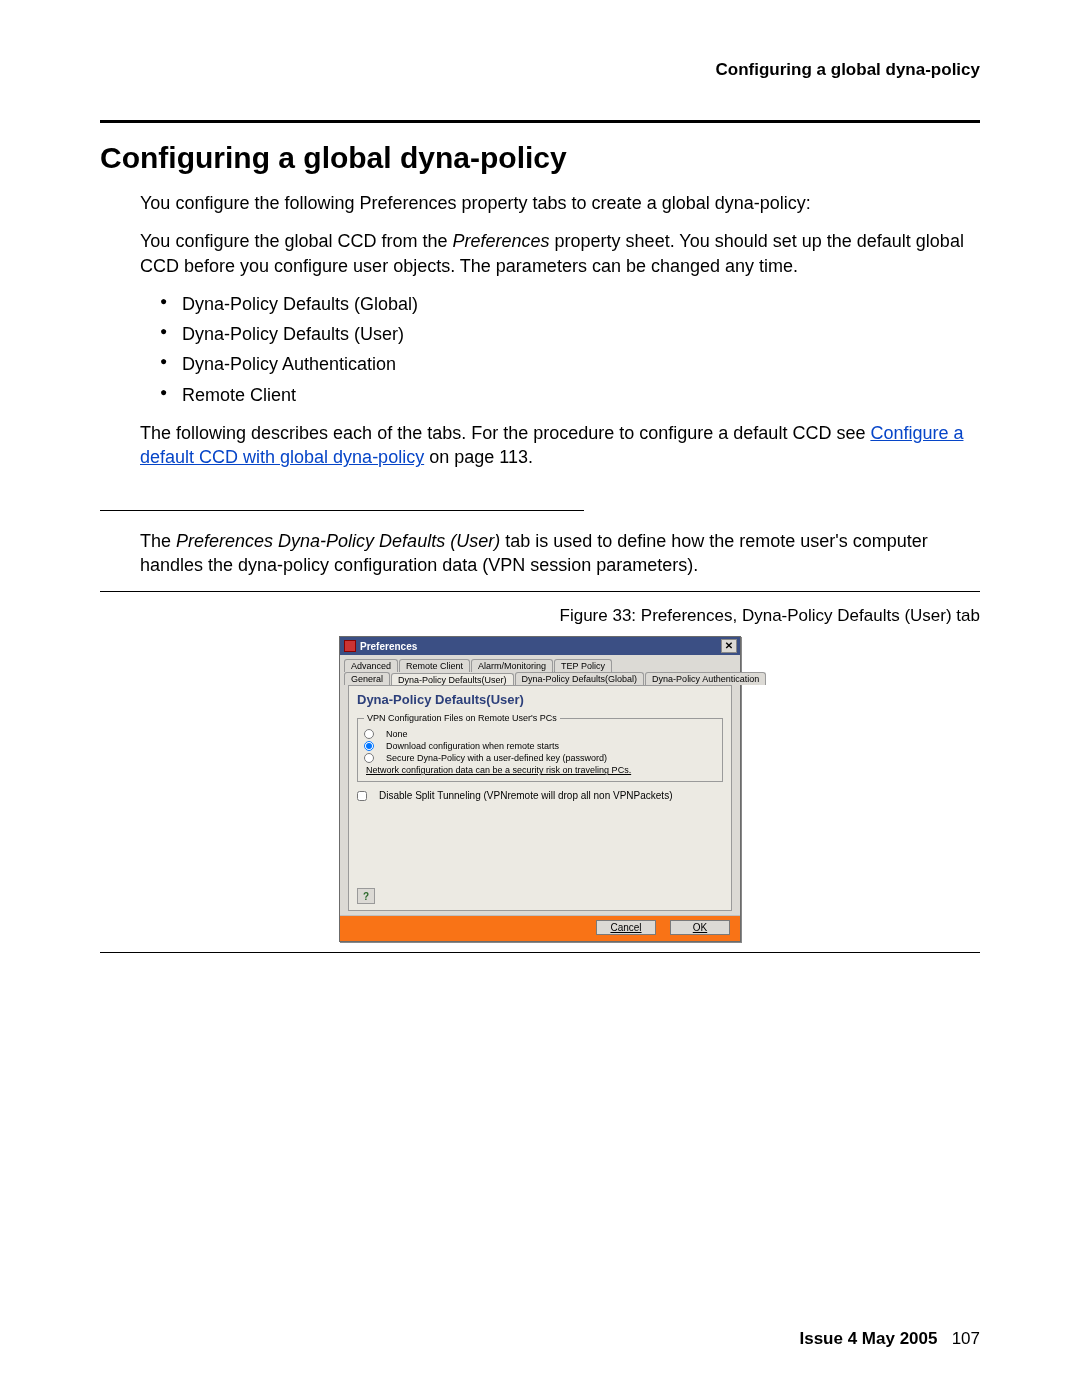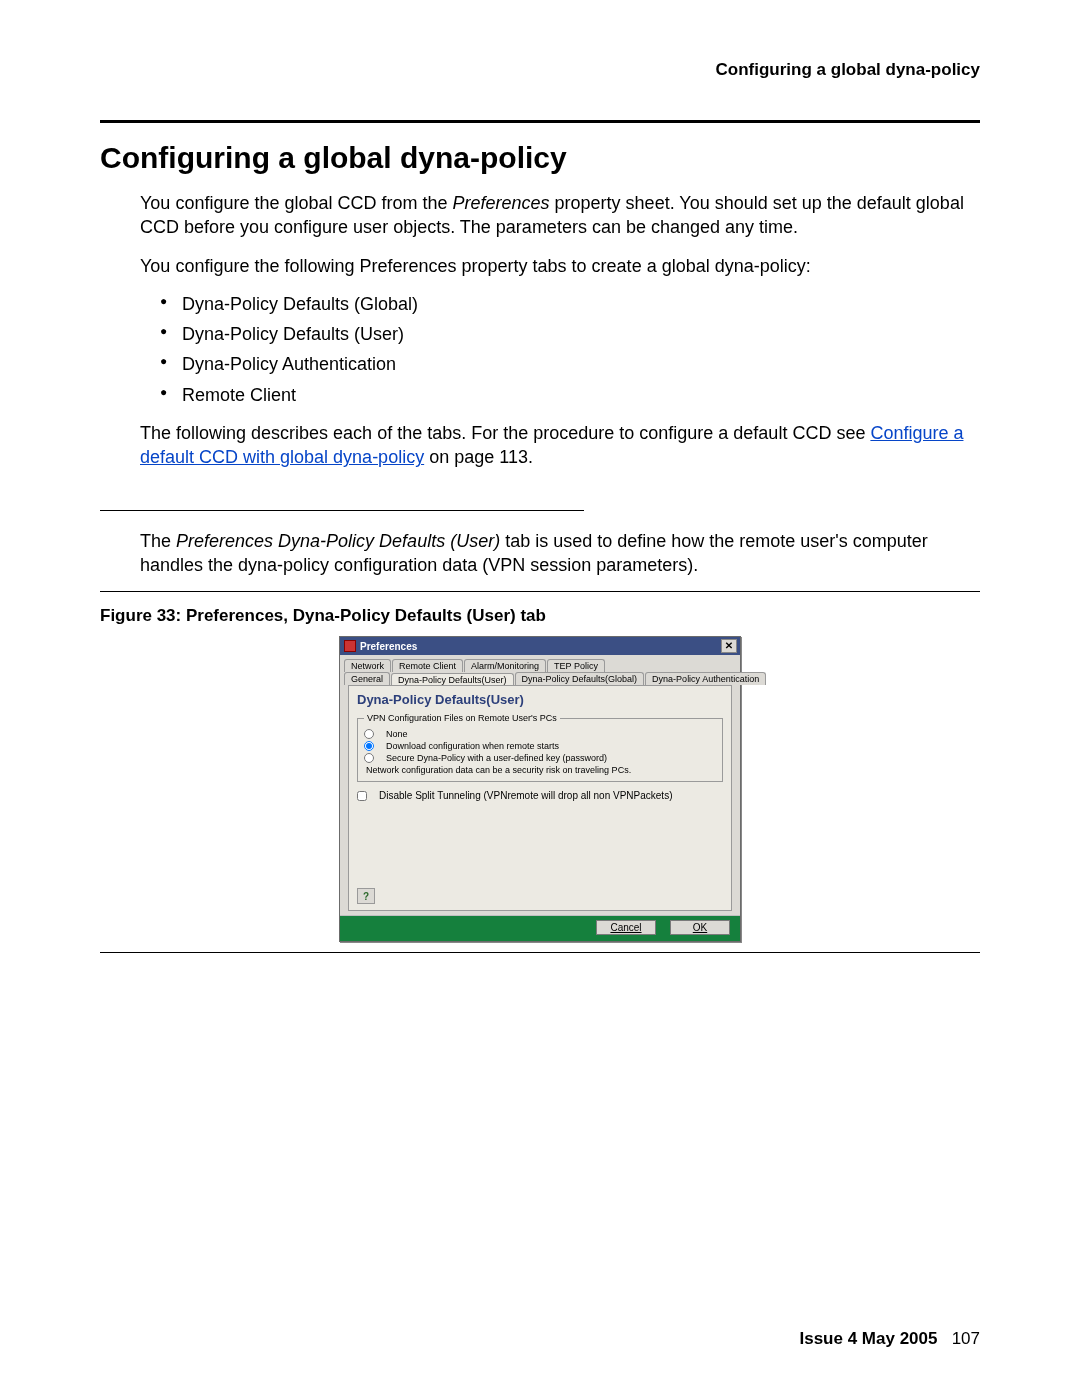--- a/index.html
+++ b/index.html
@@ -68,23 +68,24 @@
     position: absolute;
     left: 0;
     top: 1px;
     font-size: 12px;
   }
   a.xref {
     color: #0645c8;
     text-decoration: underline;
   }
   .fig-caption {
-    font-weight: bold;
+    font-weight: normal;
     font-size: 17px;
     margin: 10px 0 10px 0;
+    text-align: right;
   }
   .figure-wrap {
     display: flex;
     justify-content: center;
     margin: 10px 0 6px 0;
   }
 
   
   .dlg {
     width: 400px;
@@ -149,33 +150,33 @@
     padding:4px 6px 6px 6px;
     margin:0 0 8px 0;
     font-size:9px;
   }
   fieldset.group legend { font-size:9px; padding:0 3px; }
   .radio-row, .chk-row {
     display:flex; align-items:center; gap:12px;
     margin:2px 0;
   }
   .radio-row input, .chk-row input { margin:0; width:10px; height:10px; }
-  .note { font-size:9px; margin:2px 0 0 2px; color:#000; }
+  .note { font-size:9px; margin:2px 0 0 2px; color:#000;text-decoration:underline; }
   .help-chip {
     position:absolute; left:8px; bottom:6px;
     width:16px; height:14px;
     border:1px solid #9a9a9a; background:#dcdad5;
     display:flex; align-items:center; justify-content:center;
     font-size:10px; color:#2c6a2c; font-weight:bold;
   }
   .dlg-buttons {
     display:flex; justify-content:flex-end; gap:14px;
     padding: 4px 10px 6px 10px;
     border-top:1px solid #bfbfbf;
-    background:#15803d;
+    background:#f97316;
     font-size:10px;
   }
   .dlg-btn {
     min-width:58px;
     border:1px solid #7a7a7a;
     background:#dcdad5;
     padding:1px 0;
     text-align:center;
     font-size:10px;
   }
@@ -194,24 +195,24 @@
 
 <div class="page">
 
   <div class="running-head">Configuring a global dyna-policy</div>
 
   <hr class="thick">
 
   <h1 class="section-title">Configuring a global dyna-policy</h1>
 
   <div class="body-block">
+    <p>You configure the following Preferences property tabs to create a global dyna-policy:</p>
     <p>
       <span>You configure the global CCD from the </span><em>Preferences</em><span> property sheet. You should set up the default global CCD before you configure user objects. The parameters can be changed any time.</span>
     </p>
-    <p>You configure the following Preferences property tabs to create a global dyna-policy:</p>
     <ul class="bullets">
       <li>Dyna-Policy Defaults (Global)</li>
       <li>Dyna-Policy Defaults (User)</li>
       <li>Dyna-Policy Authentication</li>
       <li>Remote Client</li>
     </ul>
     <p>
       <span>The following describes each of the tabs. For the procedure to configure a default CCD see </span><a href="#" class="xref">Configure a default CCD with global dyna-policy</a><span> on page 113.</span>
     </p>
   </div>
@@ -233,21 +234,21 @@
       <div class="dlg-titlebar">
         <div class="left">
           <span class="dlg-icon"></span>
           <span>Preferences</span>
         </div>
         <div class="dlg-close">✕</div>
       </div>
 
       <div class="dlg-tabs">
         <div class="tabrow">
-          <div class="tab">Network</div>
+          <div class="tab">Advanced</div>
           <div class="tab">Remote Client</div>
           <div class="tab">Alarm/Monitoring</div>
           <div class="tab">TEP Policy</div>
         </div>
         <div class="tabrow">
           <div class="tab">General</div>
           <div class="tab active">Dyna-Policy Defaults(User)</div>
           <div class="tab">Dyna-Policy Defaults(Global)</div>
           <div class="tab">Dyna-Policy Authentication</div>
         </div>

